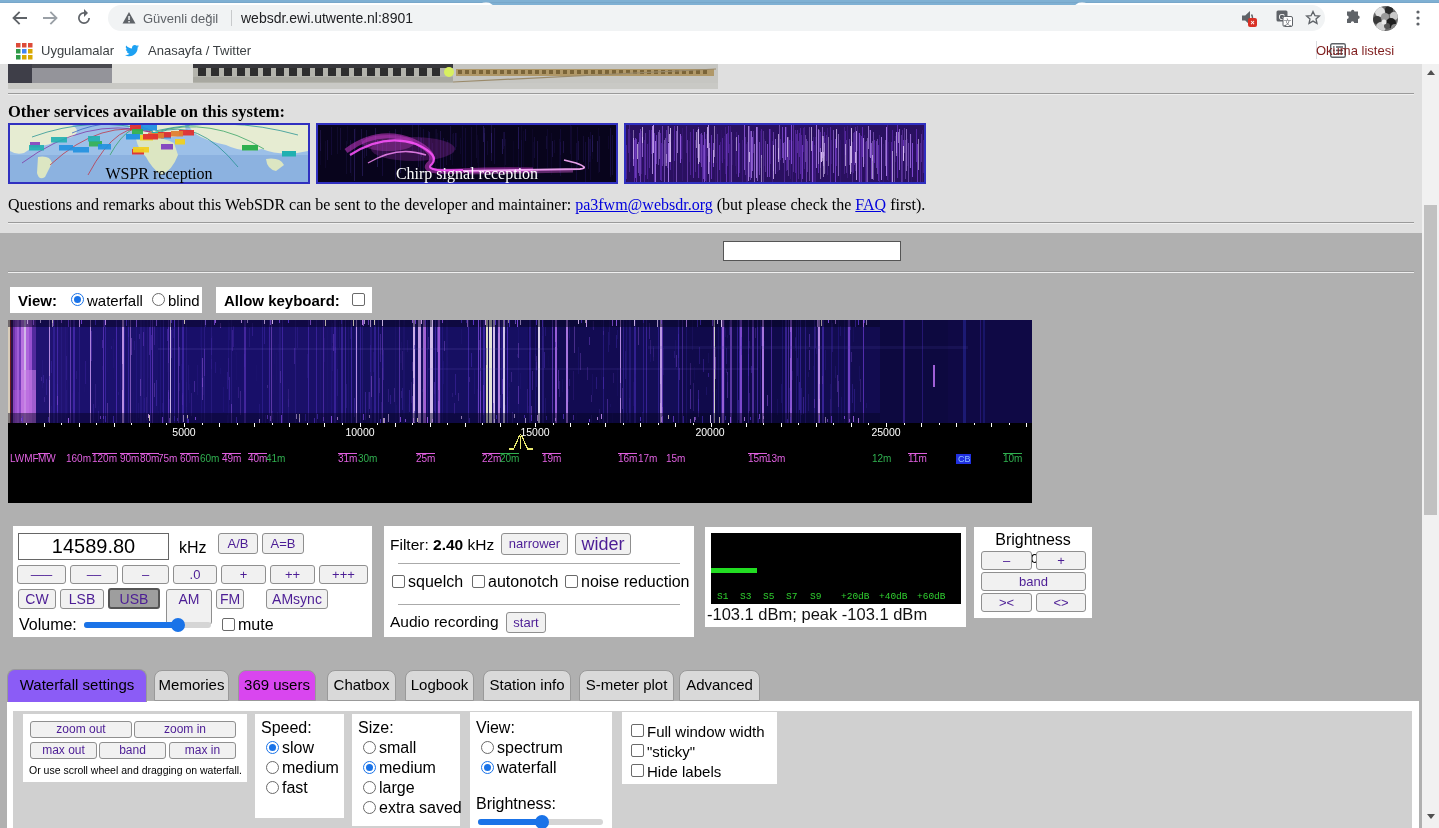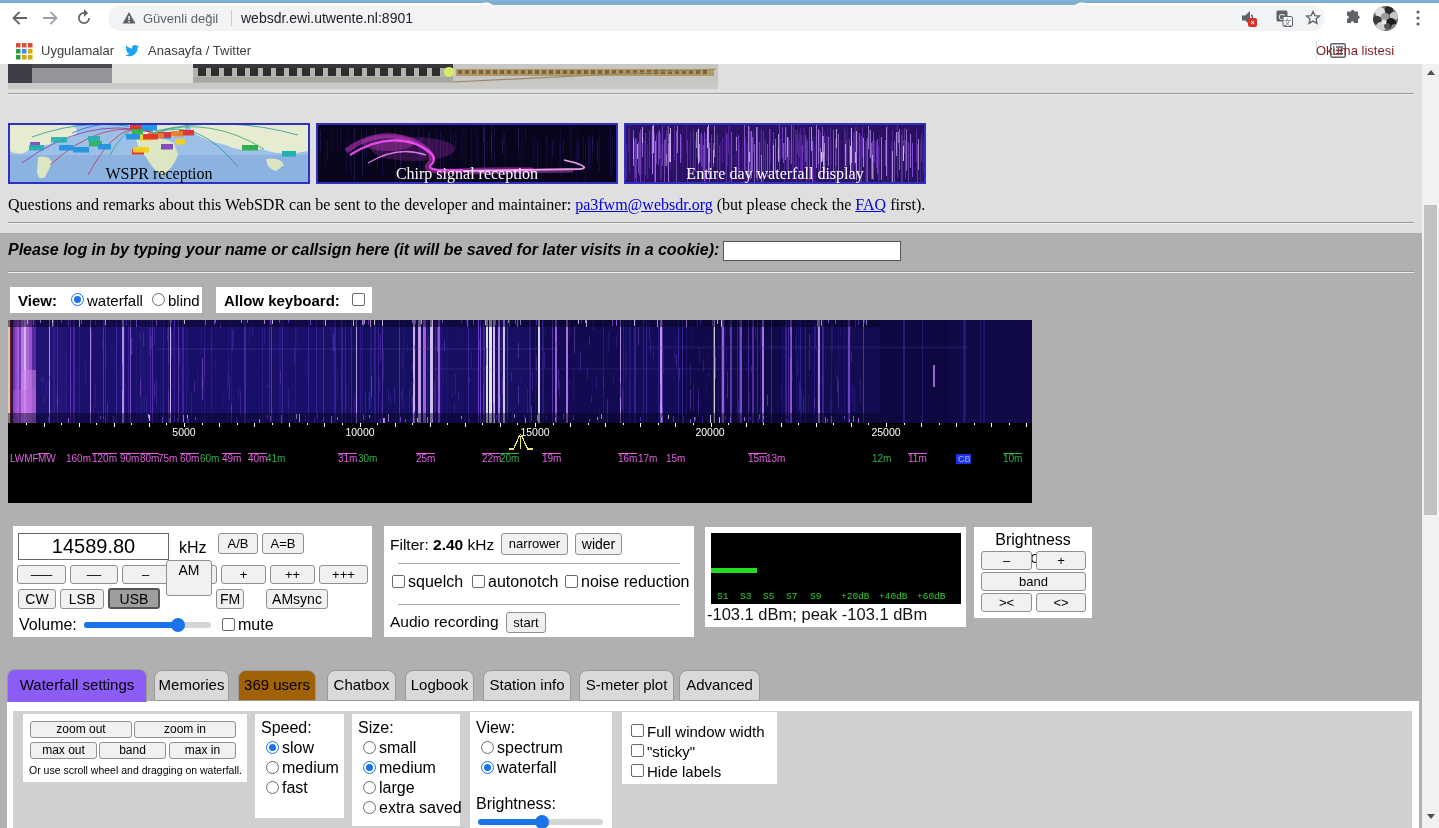--- a/index.html
+++ b/index.html
@@ -1,18 +1,18 @@
 <!DOCTYPE html>
 <html><head><meta charset="utf-8"><style>
 * { margin:0; padding:0; box-sizing:border-box; }
 html,body { width:1439px; height:828px; overflow:hidden; font-family:"Liberation Sans",sans-serif; }
 .abs { position:absolute; }
 #root { position:relative; width:1439px; height:828px; background:#b0b0b0; }
 .btn { position:absolute; background:#f1f1f1; border:1px solid #8f8f8f; border-radius:3px;
-  font-family:"Liberation Sans",sans-serif; color:#000000; text-align:center; }
+  font-family:"Liberation Sans",sans-serif; color:#4c1d95; text-align:center; }
 .wbox { position:absolute; background:#fff; }
 .hr { position:absolute; height:2px; border-top:1px solid #9a9a9a; border-bottom:1px solid #efefef; }
 .cb { position:absolute; width:13px; height:13px; background:#fff; border:1.5px solid #6a6a6a; border-radius:2px; }
 .radio { position:absolute; width:13px; height:13px; background:#fff; border:1.5px solid #6a6a6a; border-radius:50%; }
 .radio.sel { border-color:#1a73e8; background:#fff; }
 .radio.sel::after { content:""; position:absolute; left:1.5px; top:1.5px; width:7px; height:7px; border-radius:50%; background:#1a73e8; }
 .serif { font-family:"Liberation Serif",serif; }
 </style></head><body>
 <div id="root">
 
@@ -174,20 +174,21 @@
         <rect x="660" y="6" width="4" height="4" fill="#7a6438"></rect>
         <rect x="667" y="6" width="4" height="4" fill="#7a6438"></rect>
         <rect x="674" y="6" width="4" height="4" fill="#7a6438"></rect>
         <rect x="681" y="6" width="4" height="4" fill="#7a6438"></rect>
         <rect x="688" y="6" width="4" height="4" fill="#7a6438"></rect>
         <rect x="695" y="6" width="4" height="4" fill="#7a6438"></rect>
         <line x1="445" y1="18" x2="708" y2="5" stroke="#9a8a6a" stroke-width="1.2"></line>
         <rect x="0" y="19" width="710" height="6" fill="#c9c9c5"></rect>
       </svg></div>
 <div class="hr" style="left:8px;top:93px;width:1406px"></div>
+<div class="abs serif" style="left:8px;top:102px;font-size:16.5px;font-weight:bold;color:#000">Other services available on this system:</div>
 <div class="abs" style="left:8px;top:123px;width:302px;height:61px;border:2px solid #3030c0;background:#a8c8e8"><svg width="298" height="57" viewBox="0 0 298 57" xmlns="http://www.w3.org/2000/svg">
         <rect width="298" height="57" fill="#9cc0e8"></rect>
         <rect y="30" width="298" height="27" fill="#8cb2e0"></rect>
         <path d="M 0 0 H 62 Q 72 6 62 12 L 46 16 Q 36 22 26 20 L 14 28 Q 6 30 0 26 Z" fill="#e6ecd2"></path>
         <path d="M 28 32 Q 40 30 42 38 L 35 52 Q 29 56 27 48 Z" fill="#dce6c2"></path>
         <path d="M 118 0 H 175 L 176 8 Q 162 14 150 12 Q 136 16 128 10 Q 120 6 118 0 Z" fill="#e6ecd2"></path>
         <path d="M 126 14 Q 150 10 164 18 L 168 30 Q 162 46 151 50 Q 141 42 136 32 Q 128 24 126 14 Z" fill="#dce6c2"></path>
         <path d="M 178 0 H 298 V 26 Q 272 32 252 24 Q 232 28 216 20 Q 196 16 184 8 Z" fill="#e6ecd2"></path>
         <path d="M 256 34 Q 270 32 274 40 L 266 46 Q 257 44 256 34 Z" fill="#dce6c2"></path>
         <path d="M 142 6 Q 82.0 -10 22 12" fill="none" stroke="#209090" stroke-width="1" opacity="0.75"></path>
@@ -616,24 +617,22 @@
         <rect x="70" y="7" width="1" height="16" fill="#e8d0ff" opacity="0.61"></rect>
         <rect x="44" y="3" width="1" height="34" fill="#e8d0ff" opacity="0.82"></rect>
         <rect x="152" y="23" width="1" height="11" fill="#e8d0ff" opacity="0.51"></rect>
         <rect x="16" y="2" width="1" height="16" fill="#e8d0ff" opacity="0.71"></rect>
         <rect x="11" y="19" width="1" height="15" fill="#e8d0ff" opacity="0.69"></rect>
         <rect x="277" y="21" width="1" height="15" fill="#e8d0ff" opacity="0.86"></rect>
         <rect x="197" y="27" width="1" height="25" fill="#e8d0ff" opacity="0.58"></rect>
         <rect x="229" y="27" width="1" height="11" fill="#e8d0ff" opacity="0.75"></rect>
         <rect x="225" y="3" width="1" height="35" fill="#e8d0ff" opacity="0.80"></rect>
       </svg></div>
-<div class="abs serif" style="left:624px;top:165px;width:302px;text-align:center;font-size:16px;color:#fff">Entire day waterfall display</div>
 <div class="abs serif" style="left:8px;top:196px;font-size:16px;color:#000">Questions and remarks about this WebSDR can be sent to the developer and maintainer: <span style="color:#0000dd;text-decoration:underline">pa3fwm@websdr.org</span> (but please check the <span style="color:#0000dd;text-decoration:underline">FAQ</span> first).</div>
 <div class="hr" style="left:8px;top:222px;width:1406px"></div>
-<div class="abs" style="left:8px;top:241px;font-size:16px;font-weight:bold;font-style:italic;color:#000">Please log in by typing your name or callsign here (it will be saved for later visits in a cookie):</div>
 <div class="abs" style="left:723px;top:241px;width:178px;height:20px;background:#fff;border:1.5px solid #555"></div>
 <div class="hr" style="left:8px;top:271px;width:1406px"></div>
 <div class="wbox" style="left:10px;top:287px;width:192px;height:26px"></div>
 <div class="abs" style="left:18px;top:292px;font-size:15px;font-weight:bold">View:</div>
 <div class="radio sel" style="left:71px;top:293px"></div>
 <div class="abs" style="left:87px;top:292px;font-size:15px">waterfall</div>
 <div class="radio" style="left:152px;top:293px"></div>
 <div class="abs" style="left:168px;top:292px;font-size:15px">blind</div>
 <div class="wbox" style="left:216px;top:287px;width:156px;height:26px"></div>
 <div class="abs" style="left:224px;top:292px;font-size:15px;font-weight:bold">Allow keyboard:</div>
@@ -1516,33 +1515,33 @@
 <div class="btn" style="left:17px;top:565px;width:49px;height:19px;font-size:13px;line-height:17px">–––</div>
 <div class="btn" style="left:70px;top:565px;width:48px;height:19px;font-size:13px;line-height:17px">––</div>
 <div class="btn" style="left:122px;top:565px;width:47px;height:19px;font-size:13px;line-height:17px">–</div>
 <div class="btn" style="left:173px;top:565px;width:44px;height:19px;font-size:13px;line-height:17px">.0</div>
 <div class="btn" style="left:221px;top:565px;width:45px;height:19px;font-size:13px;line-height:17px">+</div>
 <div class="btn" style="left:270px;top:565px;width:45px;height:19px;font-size:13px;line-height:17px">++</div>
 <div class="btn" style="left:319px;top:565px;width:49px;height:19px;font-size:13px;line-height:17px">+++</div>
 <div class="btn" style="left:18px;top:589px;width:38px;height:20px;font-size:14px;line-height:18px">CW</div>
 <div class="btn" style="left:60px;top:589px;width:44px;height:20px;font-size:14px;line-height:18px">LSB</div>
 <div class="btn" style="left:108px;top:588px;width:52px;height:21px;font-size:14px;line-height:18px;background:#9e9e9e;border:2px solid #555">USB</div>
-<div class="btn" style="left:166px;top:560px;width:46px;height:36px;font-size:14px;line-height:18px">AM</div>
+<div class="btn" style="left:166px;top:589px;width:46px;height:36px;font-size:14px;line-height:18px">AM</div>
 <div class="btn" style="left:216px;top:589px;width:28px;height:20px;font-size:14px;line-height:18px">FM</div>
 <div class="btn" style="left:266px;top:589px;width:62px;height:20px;font-size:14px;line-height:18px">AMsync</div>
 <div class="abs" style="left:19px;top:616px;font-size:16px">Volume:</div>
 <div class="abs" style="left:84px;top:622px;width:127px;height:6px;background:#d5d5d5;border-radius:3px"></div>
 <div class="abs" style="left:84px;top:622px;width:94px;height:6px;background:#1a73e8;border-radius:3px"></div>
 <div class="abs" style="left:171px;top:618px;width:14px;height:14px;background:#1a73e8;border-radius:50%"></div>
 <div class="cb" style="left:222px;top:618px"></div>
 <div class="abs" style="left:238px;top:616px;font-size:16px">mute</div>
 <div class="wbox" style="left:384px;top:526px;width:310px;height:111px"></div>
 <div class="abs" style="left:390px;top:536px;font-size:15.5px">Filter: <b>2.40</b> kHz</div>
 <div class="btn" style="left:501px;top:533px;width:67px;height:22px;font-size:13px;line-height:20px">narrower</div>
-<div class="btn" style="left:575px;top:533px;width:47px;height:22px;font-size:14px;line-height:20px">wider</div>
+<div class="btn" style="left:575px;top:533px;width:56px;height:22px;font-size:18px;line-height:20px">wider</div>
 <div class="abs" style="left:398px;top:563px;width:282px;height:1px;background:#aaa"></div>
 <div class="cb" style="left:392px;top:575px"></div>
 <div class="abs" style="left:408px;top:573px;font-size:16px">squelch</div>
 <div class="cb" style="left:472px;top:575px"></div>
 <div class="abs" style="left:488px;top:573px;font-size:16px">autonotch</div>
 <div class="cb" style="left:565px;top:575px"></div>
 <div class="abs" style="left:581px;top:573px;font-size:16px">noise reduction</div>
 <div class="abs" style="left:398px;top:604px;width:282px;height:1px;background:#aaa"></div>
 <div class="abs" style="left:390px;top:613px;font-size:15.5px">Audio recording</div>
 <div class="btn" style="left:506px;top:612px;width:40px;height:21px;font-size:13px;line-height:19px">start</div>
@@ -1562,21 +1561,21 @@
 <div class="abs" style="left:707px;top:605px;font-size:16.5px;color:#111">-103.1 dBm; peak -103.1 dBm</div>
 <div class="wbox" style="left:974px;top:527px;width:118px;height:91px"></div>
 <div class="abs" style="left:974px;top:531px;width:118px;text-align:center;font-size:16px">Brightness zoom</div>
 <div class="btn" style="left:981px;top:551px;width:51px;height:19px;font-size:13px;line-height:17px">–</div>
 <div class="btn" style="left:1036px;top:551px;width:50px;height:19px;font-size:13px;line-height:17px">+</div>
 <div class="btn" style="left:981px;top:572px;width:105px;height:19px;font-size:13px;line-height:17px">band</div>
 <div class="btn" style="left:981px;top:593px;width:51px;height:19px;font-size:13px;line-height:17px">&gt;&lt;</div>
 <div class="btn" style="left:1036px;top:593px;width:50px;height:19px;font-size:13px;line-height:17px">&lt;&gt;</div>
 <div class="abs" style="left:7px;top:669px;width:140px;height:33px;background:#8b5cf6;border:1px solid #999;border-bottom:none;border-radius:8px 8px 0 0;font-size:15px;text-align:center;line-height:30px;z-index:3">Waterfall settings</div>
 <div class="abs" style="left:154px;top:670px;width:75px;height:31px;background:#d9d9d9;border:1px solid #999;border-radius:8px 8px 0 0;font-size:15px;text-align:center;line-height:28px">Memories</div>
-<div class="abs" style="left:238px;top:670px;width:78px;height:31px;background:#a16207;border:1px solid #999;border-radius:8px 8px 0 0;font-size:15px;text-align:center;line-height:28px">369 users</div>
+<div class="abs" style="left:238px;top:670px;width:78px;height:31px;background:#d946ef;border:1px solid #999;border-radius:8px 8px 0 0;font-size:15px;text-align:center;line-height:28px">369 users</div>
 <div class="abs" style="left:327px;top:670px;width:69px;height:31px;background:#d9d9d9;border:1px solid #999;border-radius:8px 8px 0 0;font-size:15px;text-align:center;line-height:28px">Chatbox</div>
 <div class="abs" style="left:405px;top:670px;width:69px;height:31px;background:#d9d9d9;border:1px solid #999;border-radius:8px 8px 0 0;font-size:15px;text-align:center;line-height:28px">Logbook</div>
 <div class="abs" style="left:483px;top:670px;width:88px;height:31px;background:#d9d9d9;border:1px solid #999;border-radius:8px 8px 0 0;font-size:15px;text-align:center;line-height:28px">Station info</div>
 <div class="abs" style="left:579px;top:670px;width:95px;height:31px;background:#d9d9d9;border:1px solid #999;border-radius:8px 8px 0 0;font-size:15px;text-align:center;line-height:28px">S-meter plot</div>
 <div class="abs" style="left:679px;top:670px;width:81px;height:31px;background:#d9d9d9;border:1px solid #999;border-radius:8px 8px 0 0;font-size:15px;text-align:center;line-height:28px">Advanced</div>
 <div class="abs" style="left:7px;top:701px;width:1412px;height:127px;background:#fff;z-index:2"></div>
 <div class="abs" style="left:13px;top:711px;width:1399px;height:117px;background:#d0d0d0;z-index:2"></div>
 <div class="abs" style="left:23px;top:714px;width:224px;height:68px;background:#fff;z-index:4"></div>
 <div class="btn" style="left:30px;top:721px;width:102px;height:17px;font-size:12px;line-height:15px;z-index:4">zoom out</div>
 <div class="btn" style="left:134px;top:721px;width:102px;height:17px;font-size:12px;line-height:15px;z-index:4">zoom in</div>

